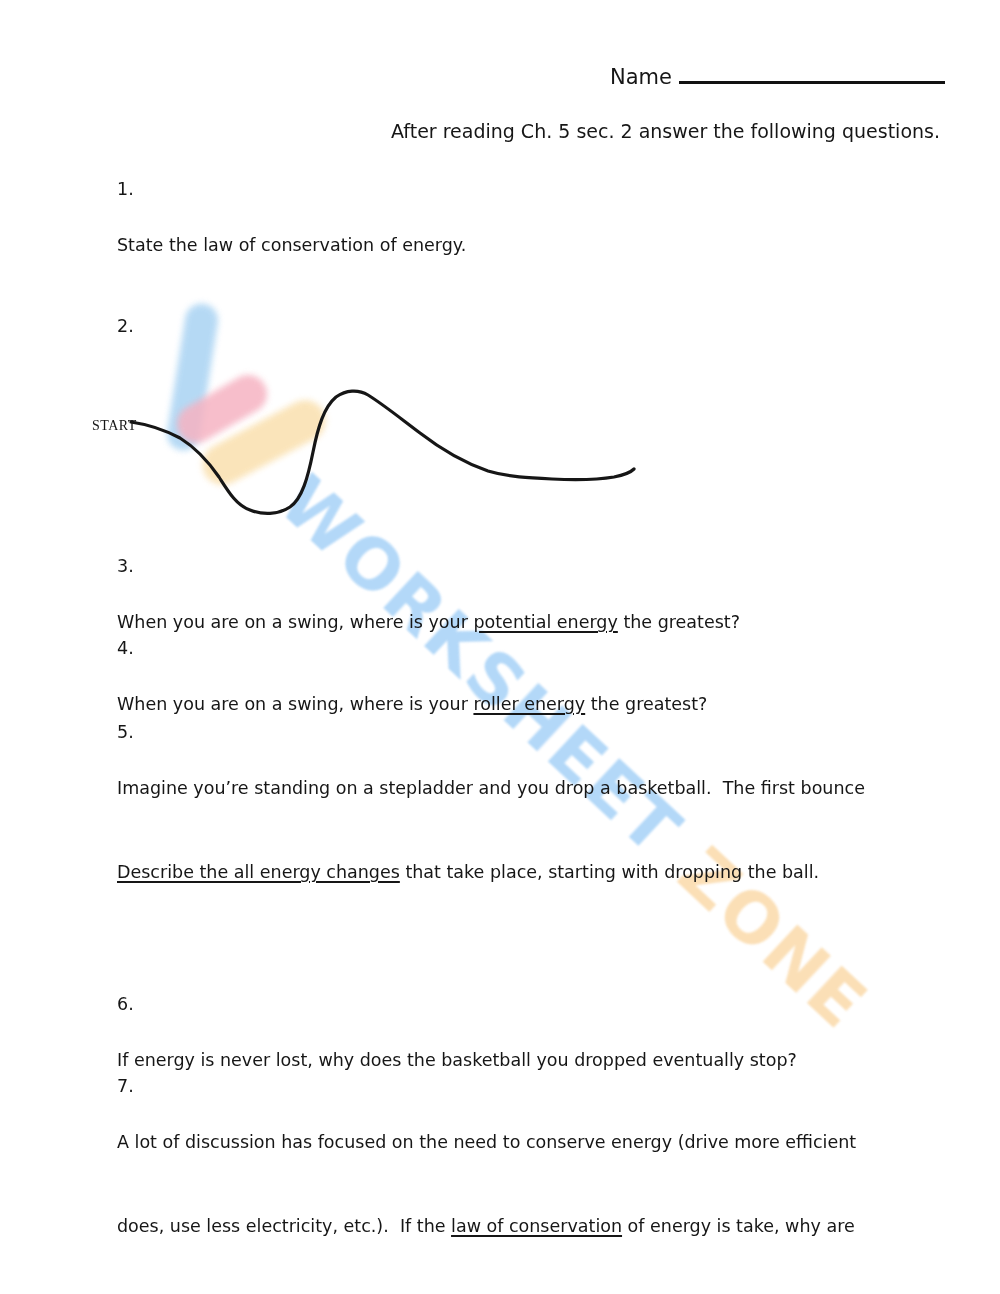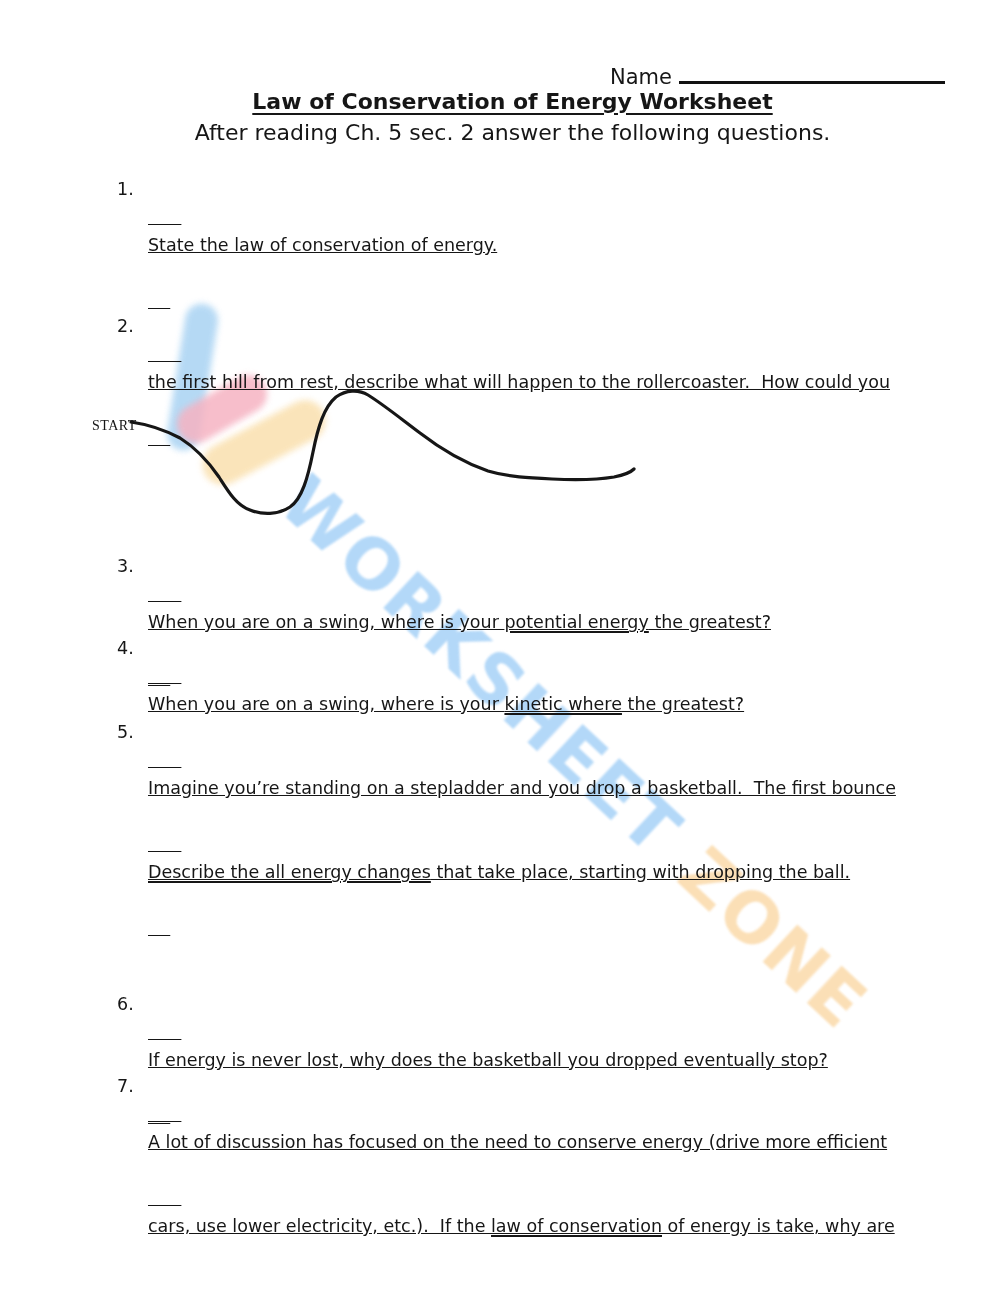--- a/index.html
+++ b/index.html
@@ -30,26 +30,26 @@
 
   
   .name-row{position:absolute;left:610px;top:60px;z-index:2;}
   .name-label{font-size:21px;}
   .name-line{display:inline-block;width:266px;height:21px;border-bottom:3px solid #111;margin-left:7px;}
   .title{
     position:absolute;left:85px;top:89px;width:855px;text-align:center;
     font-size:22px;font-weight:bold;z-index:2;
     text-decoration:underline;text-decoration-thickness:2px;text-underline-offset:4px;
   }
-  .subtitle{position:absolute;left:85px;top:120px;width:855px;text-align:center;font-size:22px;z-index:2;}
+  .subtitle{position:absolute;left:85px;top:120px;width:855px;text-align:right;font-size:19px;z-index:2;}
 
   
   .q{position:absolute;left:117px;width:840px;font-size:17.5px;line-height:28px;z-index:2;}
   .qnum{position:absolute;left:0;top:0;}
-  .qtext{margin-left:31px;white-space:pre-wrap;text-decoration:underline;}
+  .qtext{white-space:pre-wrap;}
   .u{text-decoration:underline;text-underline-offset:3px;text-decoration-thickness:1.5px;}
   .q1{top:175px;} .q2{top:312px;} .q3{top:552px;} .q4{top:634px;}
   .q5{top:718px;} .q6{top:990px;} .q7{top:1072px;}
 
   
   .start-label{
     position:absolute;left:92px;top:418px;z-index:3;
     font-family:"Liberation Serif","DejaVu Serif",serif;
     font-size:14px;letter-spacing:.5px;
   }
@@ -62,34 +62,32 @@
 
   <div class="cap cap-blue" style="background: rgb(169, 211, 243);"></div>
   <div class="cap cap-pink" style="background: rgb(246, 179, 194);"></div>
   <div class="cap cap-yellow" style="background: rgb(250, 224, 174);"></div>
 
   <div class="watermark"><span class="wm-part1" style="color: rgb(179, 216, 248);">WORKSHEET</span><span class="wm-part2" style="color: rgb(251, 223, 182);">ZONE</span></div>
 
   <div class="name-row">
     <span class="name-label">Name</span><span class="name-line"></span>
   </div>
-  <div class="title">Law of Conservation of Energy Worksheet</div>
   <div class="subtitle">After reading Ch. 5 sec. 2 answer the following questions.</div>
 
   <div class="q q1">
     <span class="qnum">1.</span>
     <div class="qtext">
       <div class="qline"><span>State the law of conservation of energy.</span></div>
     </div>
   </div>
 
   <div class="q q2">
     <span class="qnum">2.</span>
     <div class="qtext">
-      <div class="qline"><span>the first hill from rest, describe what will happen to the rollercoaster.  How could you</span></div>
     </div>
   </div>
 
   <div class="start-label">START</div>
   <svg class="coaster" viewBox="85 383 560 140" xmlns="http://www.w3.org/2000/svg" aria-hidden="true">
     <path d="M 131 422
          C 145 424, 163 429, 180 438
          C 196 448, 208 461, 219 477
          C 228 491, 236 505, 250 510
          C 262 515, 278 515, 290 507
@@ -106,21 +104,21 @@
   <div class="q q3">
     <span class="qnum">3.</span>
     <div class="qtext">
       <div class="qline"><span>When you are on a swing, where is your </span><span class="u">potential energy</span><span> the greatest?</span></div>
     </div>
   </div>
 
   <div class="q q4">
     <span class="qnum">4.</span>
     <div class="qtext">
-      <div class="qline"><span>When you are on a swing, where is your </span><span class="u">kinetic where</span><span> the greatest?</span></div>
+      <div class="qline"><span>When you are on a swing, where is your </span><span class="u">roller energy</span><span> the greatest?</span></div>
     </div>
   </div>
 
   <div class="q q5">
     <span class="qnum">5.</span>
     <div class="qtext">
       <div class="qline"><span>Imagine you’re standing on a stepladder and you drop a basketball.  The first bounce</span></div>
       <div class="qline"><span class="u">Describe the all energy changes</span><span> that take place, starting with dropping the ball.</span></div>
     </div>
   </div>
@@ -129,18 +127,18 @@
     <span class="qnum">6.</span>
     <div class="qtext">
       <div class="qline"><span>If energy is never lost, why does the basketball you dropped eventually stop?</span></div>
     </div>
   </div>
 
   <div class="q q7">
     <span class="qnum">7.</span>
     <div class="qtext">
       <div class="qline"><span>A lot of discussion has focused on the need to conserve energy (drive more efficient</span></div>
-      <div class="qline"><span>cars, use lower electricity, etc.).  If the </span><span class="u">law of conservation</span><span> of energy is take, why are</span></div>
+      <div class="qline"><span>does, use less electricity, etc.).  If the </span><span class="u">law of conservation</span><span> of energy is take, why are</span></div>
       
     </div>
   </div>
 
 </div>
 
 </body></html>

